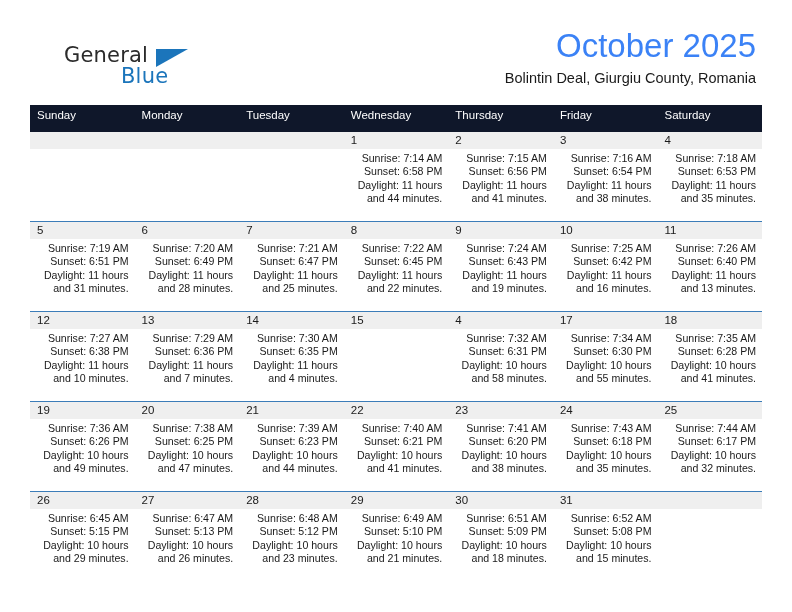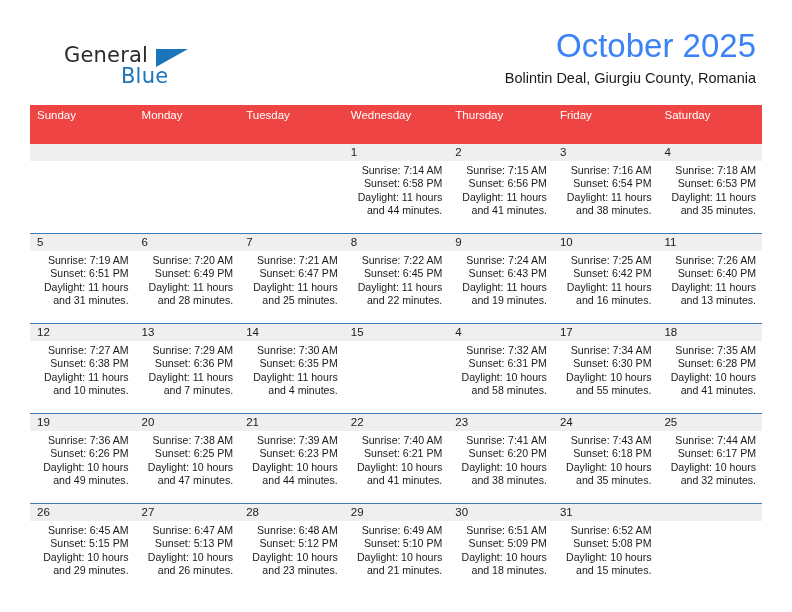--- a/index.html
+++ b/index.html
@@ -88,22 +88,22 @@
 
   
   .calendar {
     position: absolute;
     left: 30px;
     top: 105px;
     width: 732px;
   }
   .dow-row {
     display: flex;
-    background: #ef4444;
-    height: 39px;
+    background: #0f172a;
+    height: 27px;
   }
   .dow {
     flex: 1 1 0;
     color: #ffffff;
     font-size: 11.5px;
     line-height: 21px;
     padding-left: 7px;
     box-sizing: border-box;
     white-space: nowrap;
     overflow: hidden;

